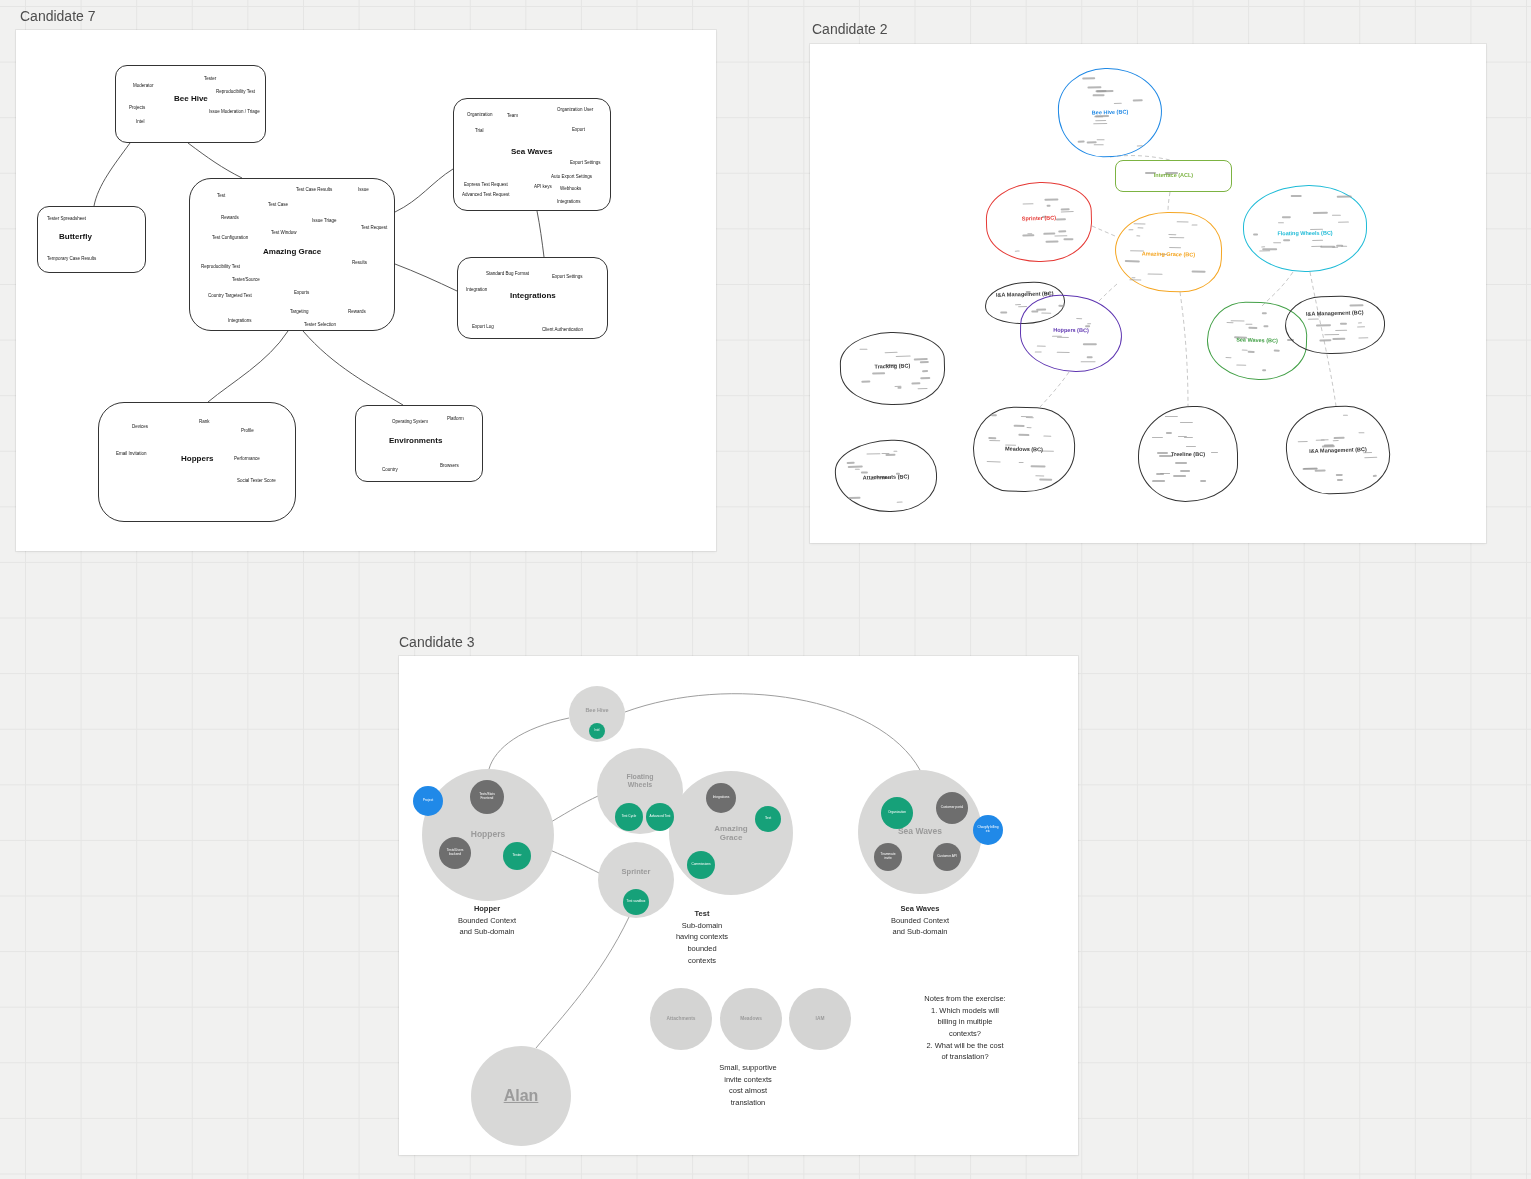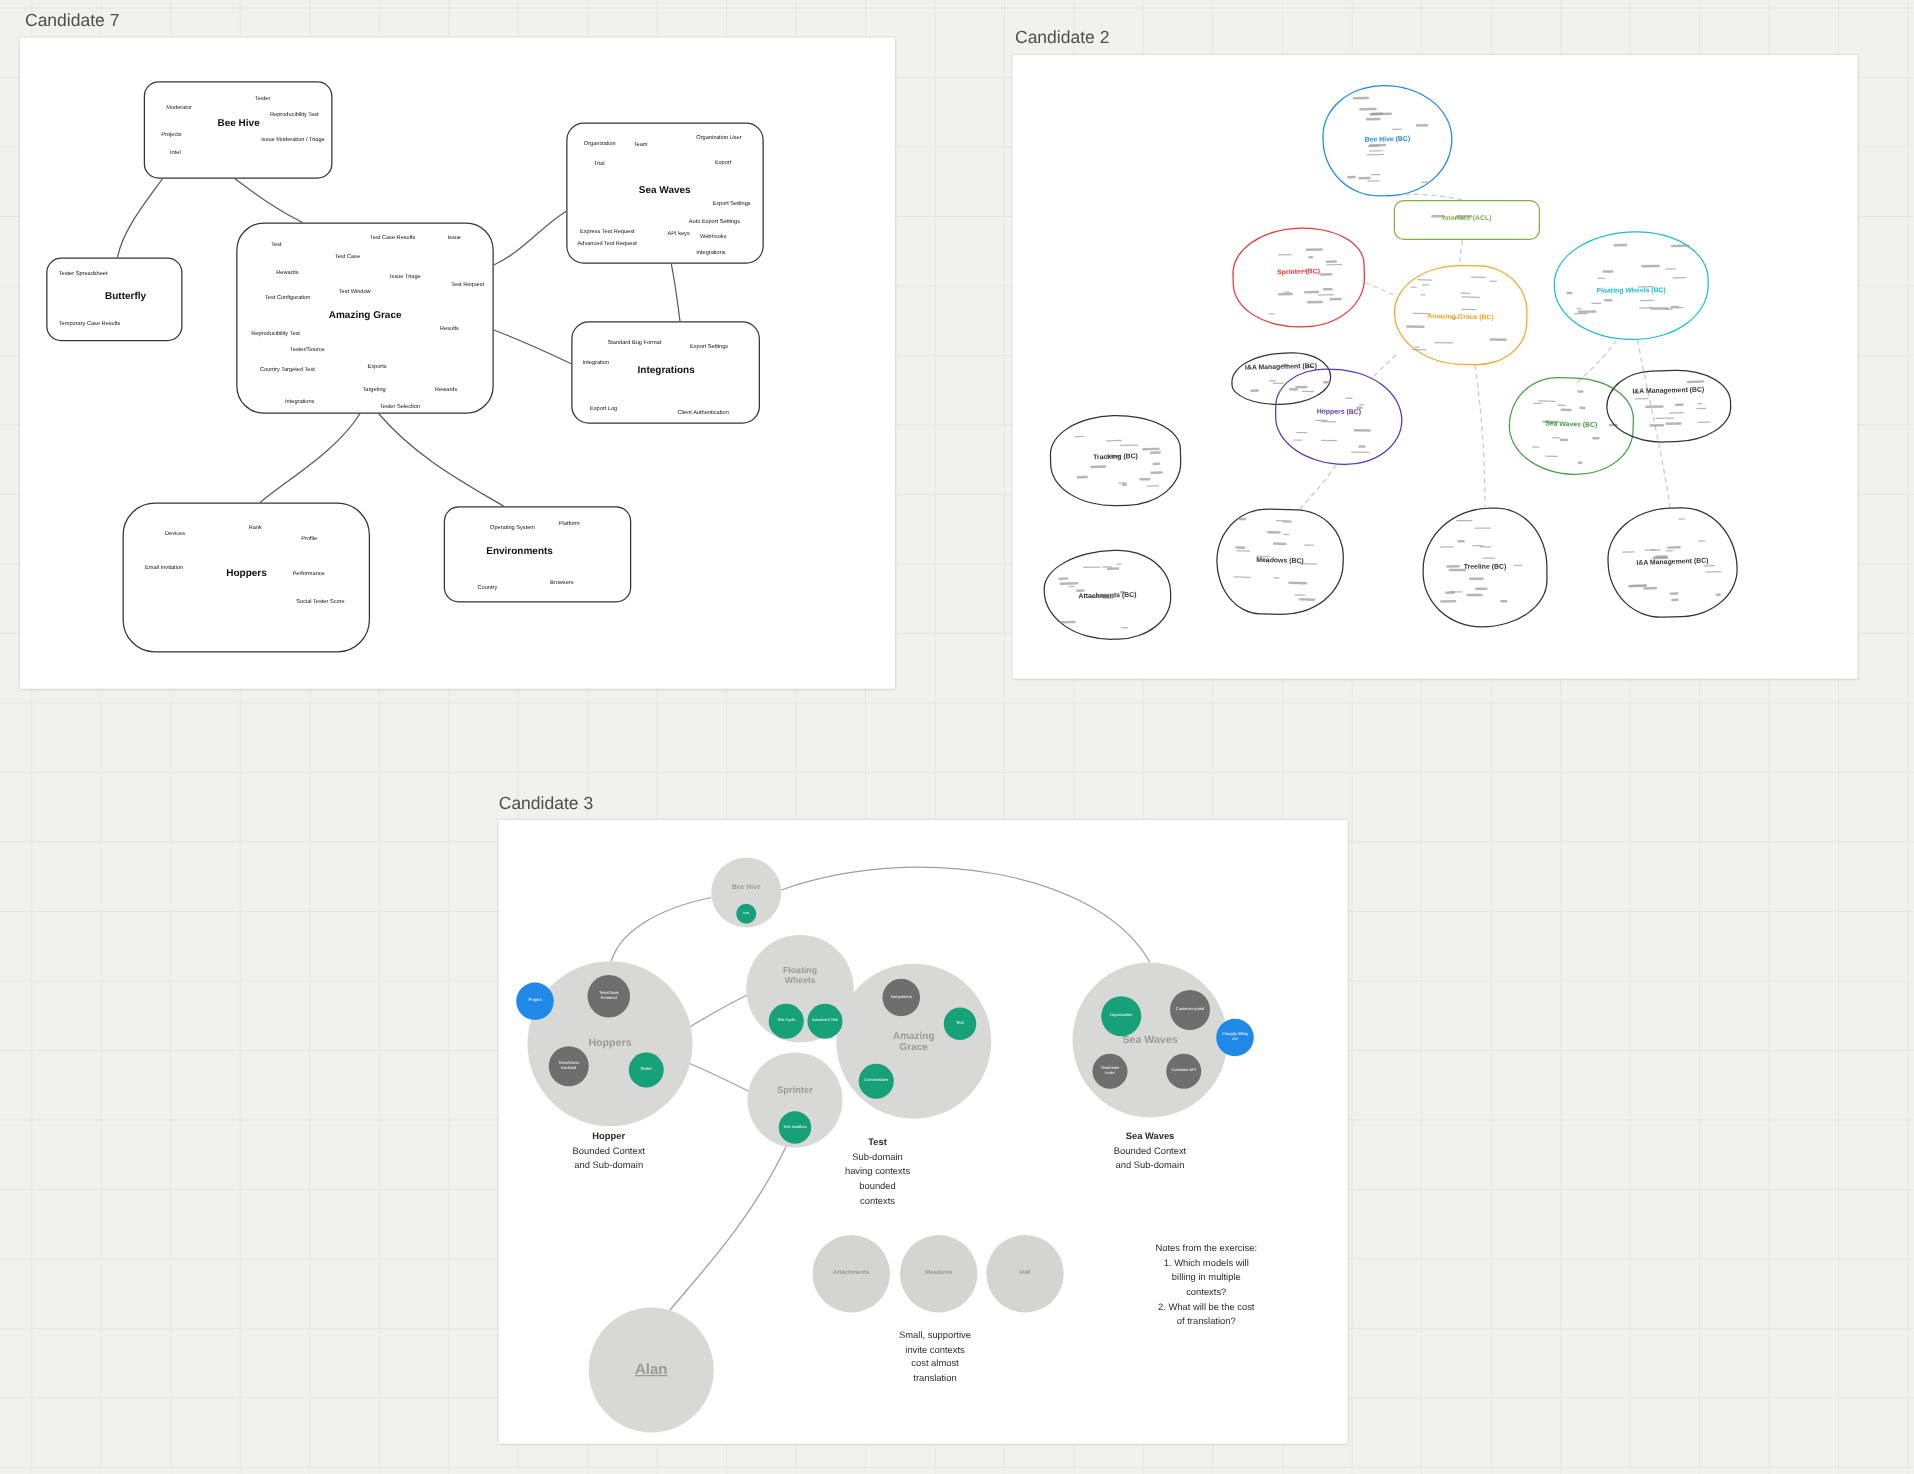--- a/index.html
+++ b/index.html
@@ -56,21 +56,21 @@
           <span class="mm-label" style="left: 17px; top: 17px;">Moderator</span>
           <span class="mm-label" style="left: 88px; top: 10px;">Tester</span>
           <span class="mm-label" style="left: 100px; top: 23px;">Reproducibility Test</span>
           <span class="mm-label" style="left: 13px; top: 39px;">Projects</span>
           <span class="mm-title" style="left: 58px; top: 28px;">Bee Hive</span>
           <span class="mm-label" style="left: 93px; top: 43px;">Issue Moderation / Triage</span>
           <span class="mm-label" style="left: 20px; top: 53px;">Intel</span>
         </div>
         <div class="mm-box" style="left: 21px; top: 176px; width: 109px; height: 67px; border-radius: 12px;">
           <span class="mm-label" style="left: 9px; top: 9px;">Tester Spreadsheet</span>
-          <span class="mm-title" style="left: 46px; top: 25px;">Butterfly</span>
+          <span class="mm-title" style="left: 21px; top: 25px;">Butterfly</span>
           <span class="mm-label" style="left: 9px; top: 49px;">Temporary Case Results</span>
         </div>
         <div class="mm-box" style="left: 173px; top: 148px; width: 206px; height: 153px; border-radius: 22px;">
           <span class="mm-label" style="left: 106px; top: 8px;">Test Case Results</span>
           <span class="mm-label" style="left: 168px; top: 8px;">Issue</span>
           <span class="mm-label" style="left: 27px; top: 14px;">Test</span>
           <span class="mm-label" style="left: 78px; top: 23px;">Test Case</span>
           <span class="mm-label" style="left: 31px; top: 36px;">Rewards</span>
           <span class="mm-label" style="left: 122px; top: 39px;">Issue Triage</span>
           <span class="mm-label" style="left: 171px; top: 46px;">Test Request</span>
@@ -112,21 +112,21 @@
         </div>
         <div class="mm-box" style="left: 82px; top: 372px; width: 198px; height: 120px; border-radius: 26px;">
           <span class="mm-label" style="left: 33px; top: 21px;">Devices</span>
           <span class="mm-label" style="left: 100px; top: 16px;">Rank</span>
           <span class="mm-label" style="left: 142px; top: 25px;">Profile</span>
           <span class="mm-label" style="left: 17px; top: 48px;">Email Invitation</span>
           <span class="mm-title" style="left: 82px; top: 51px;">Hoppers</span>
           <span class="mm-label" style="left: 135px; top: 53px;">Performance</span>
           <span class="mm-label" style="left: 138px; top: 75px;">Social Tester Score</span>
         </div>
-        <div class="mm-box" style="left: 339px; top: 375px; width: 150px; height: 77px; border-radius: 12px;">
+        <div class="mm-box" style="left: 339px; top: 375px; width: 128px; height: 77px; border-radius: 12px;">
           <span class="mm-label" style="left: 36px; top: 13px;">Operating System</span>
           <span class="mm-label" style="left: 91px; top: 10px;">Platform</span>
           <span class="mm-title" style="left: 33px; top: 30px;">Environments</span>
           <span class="mm-label" style="left: 26px; top: 61px;">Country</span>
           <span class="mm-label" style="left: 84px; top: 57px;">Browsers</span>
         </div>
       </div>
   </div>
 
   <div class="frame-label" style="left:812px;top:21px">Candidate 2</div>
@@ -415,21 +415,21 @@
         <div class="circle mid" style="left: 251px; top: 332px; width: 62px; height: 62px;">
           <span class="circle-label" style="font-size: 4.8px; width: 50px;">Attachments</span>
         </div>
         <div class="circle mid" style="left: 321px; top: 332px; width: 62px; height: 62px;">
           <span class="circle-label" style="font-size: 4.8px; width: 50px;">Meadows</span>
         </div>
         <div class="circle mid" style="left: 390px; top: 332px; width: 62px; height: 62px;">
           <span class="circle-label" style="font-size: 4.8px; width: 50px;">IAM</span>
         </div>
         <div class="circle big" style="left: 72px; top: 390px; width: 100px; height: 100px;">
-          <span class="circle-label" style="font-size: 12px; width: 80px; text-decoration: underline;">Alan</span>
+          <span class="circle-label" style="font-size: 16px; width: 80px; text-decoration: underline;">Alan</span>
         </div>
         <div class="circle green" style="left: 190px; top: 67px; width: 16px; height: 16px;">
           <span class="circle-label" style="font-size: 2.6px; width: 13px;">Intel</span>
         </div>
         <div class="circle blue" style="left: 14px; top: 130px; width: 30px; height: 30px;">
           <span class="circle-label" style="font-size: 3.4px; width: 24px;">Project</span>
         </div>
         <div class="circle dark" style="left: 71px; top: 124px; width: 34px; height: 34px;">
           <span class="circle-label" style="font-size: 3.2px; width: 27px;">Tests/Stats Frontend</span>
         </div>

